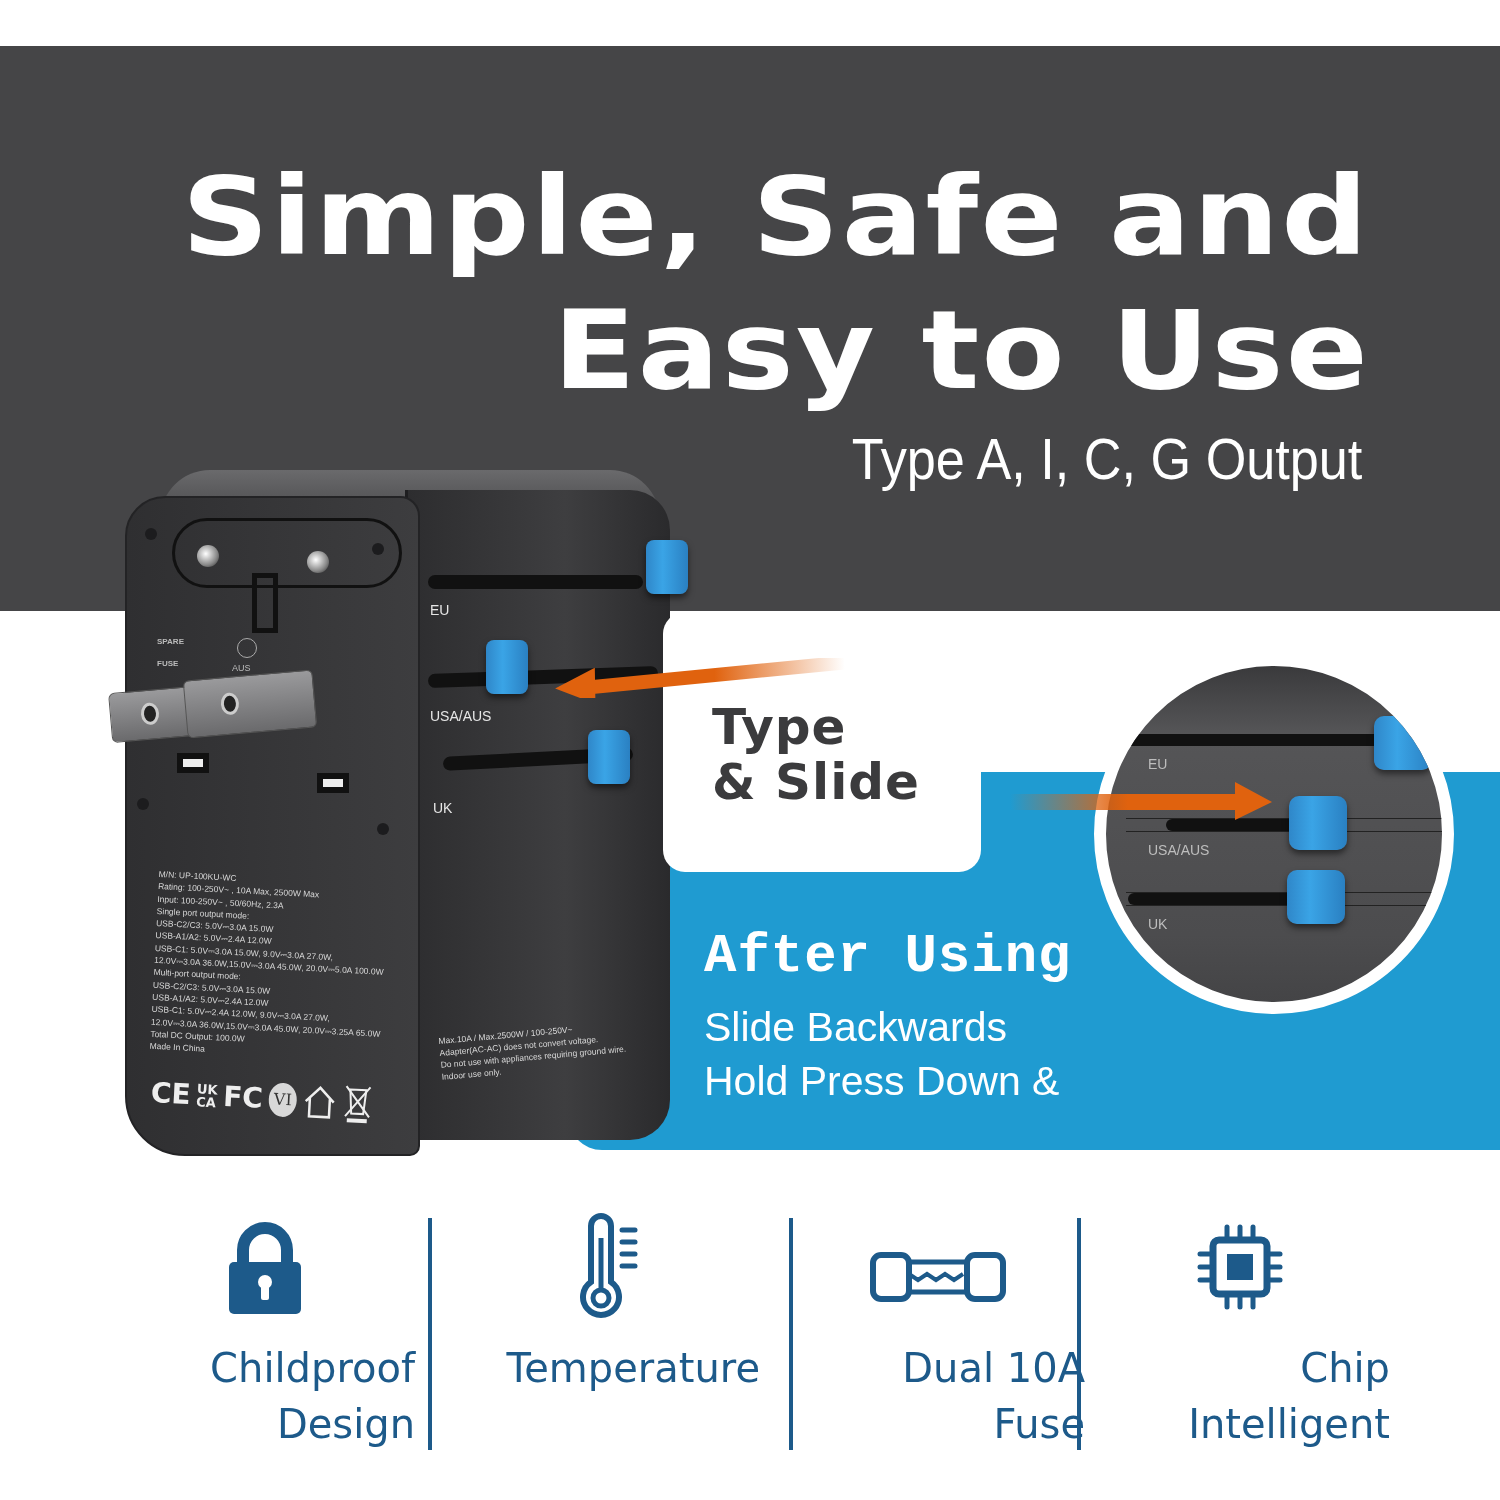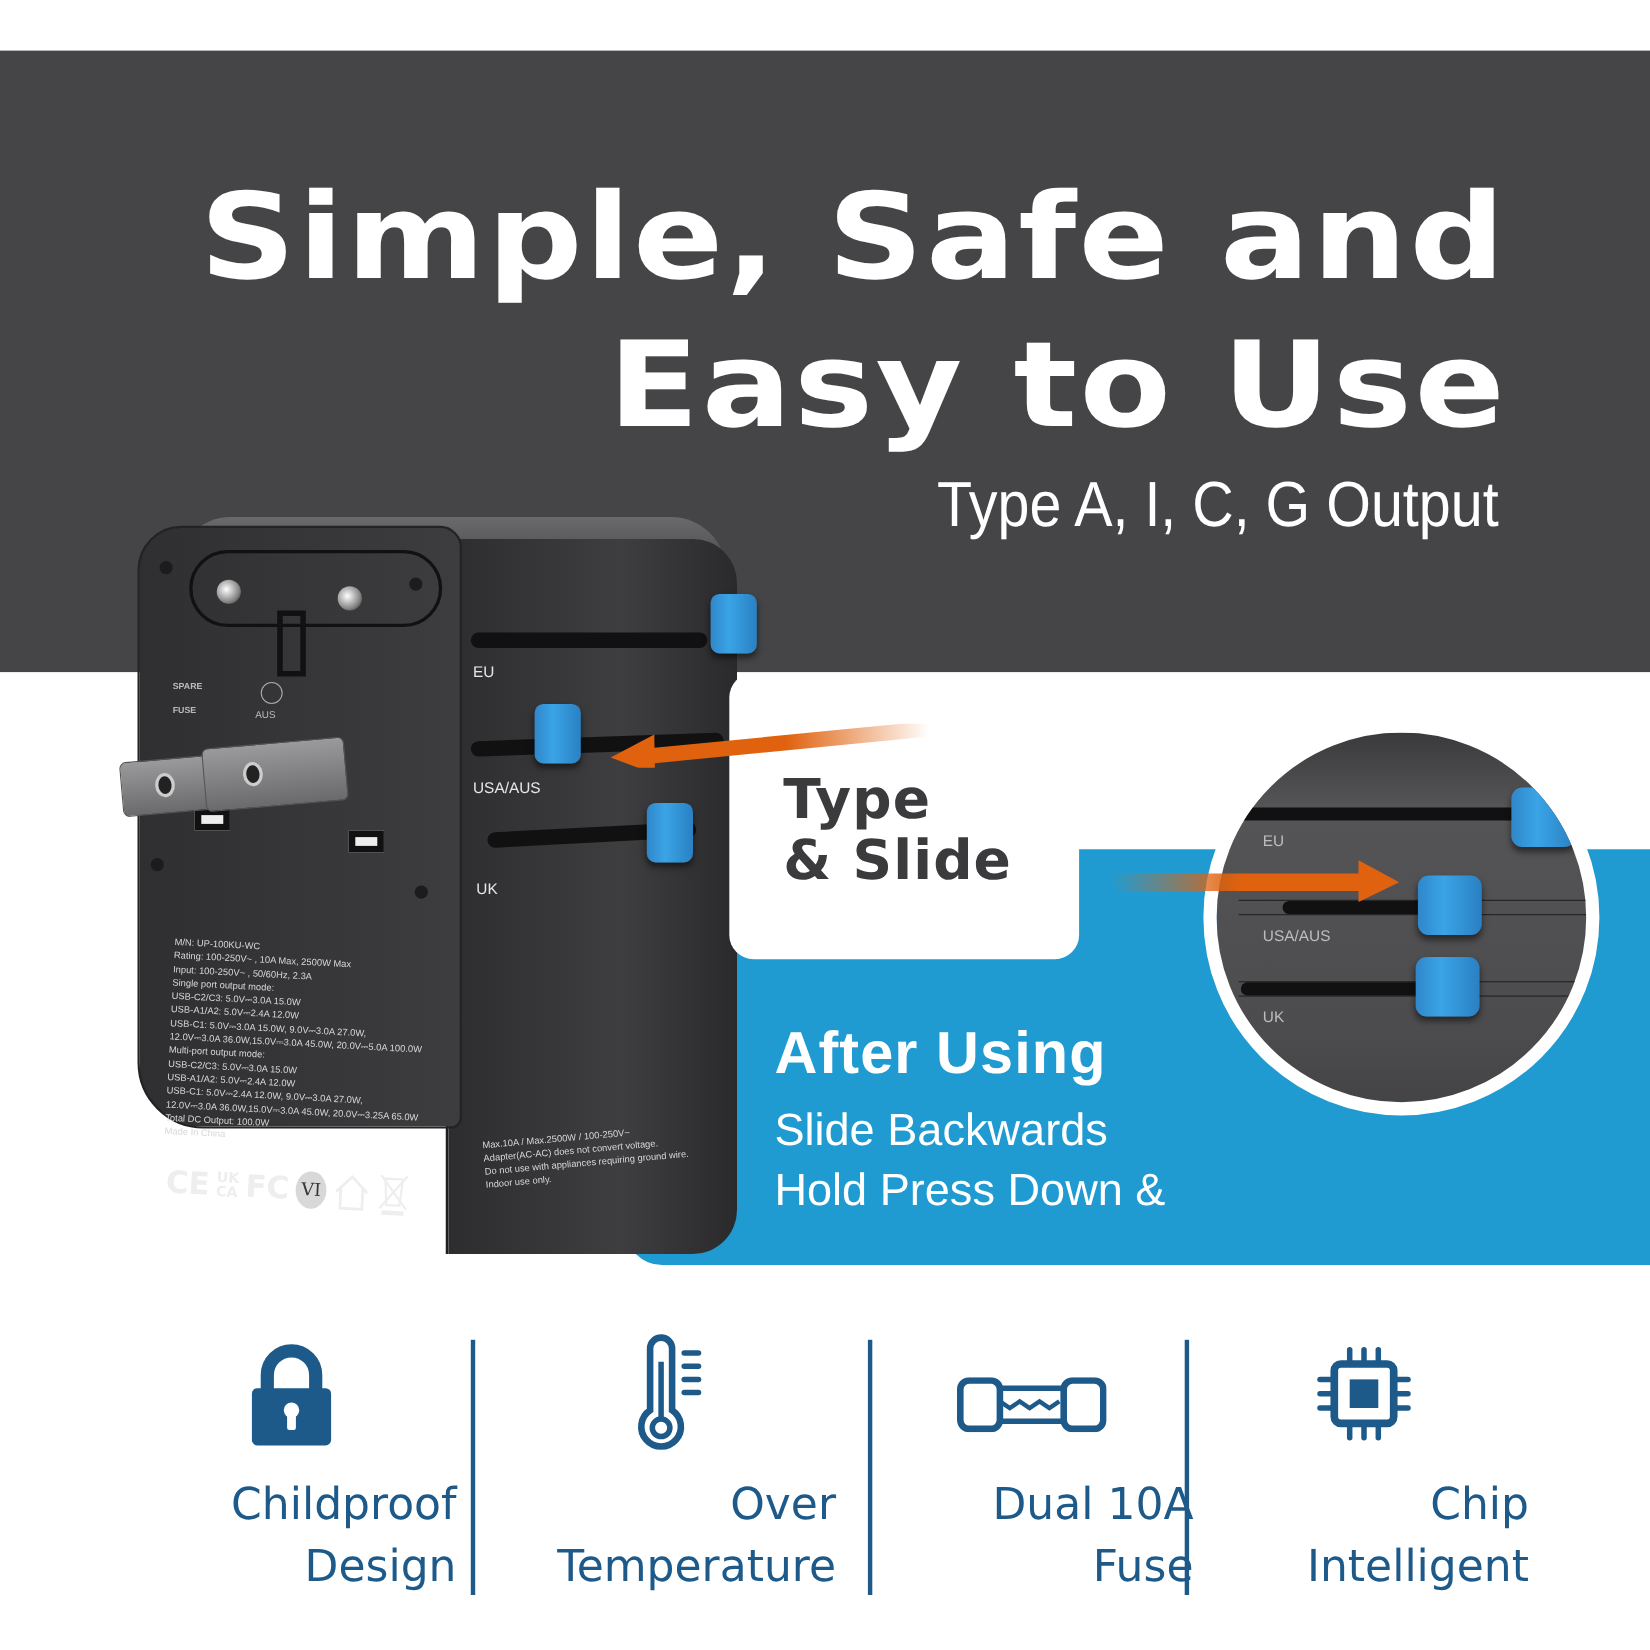--- a/index.html
+++ b/index.html
@@ -10,27 +10,27 @@
   .blue-band { position: absolute; left: 568px; top: 772px; width: 932px; height: 378px; background: #1f9bd1; border-bottom-left-radius: 34px; }
 
   .title { position: absolute; right: 130px; top: 150px; text-align: right; color: #ffffff;
            font-family: "DejaVu Sans", sans-serif; font-weight: bold; font-size: 108px; line-height: 134px; letter-spacing: 2px; transform: scaleX(1.12); transform-origin: right top; }
   .subtitle { position: absolute; right: 138px; top: 425px; color: #ffffff; font-family: "Liberation Sans", sans-serif; font-size: 58px; font-weight: normal; transform: scaleX(0.9); transform-origin: right top; }
 
   
   .push-card { position: absolute; left: 663px; top: 612px; width: 318px; height: 260px; background: #ffffff; border-radius: 22px; }
   .push-text { position: absolute; left: 712px; top: 700px; color: #3b3b3d; font-family: "DejaVu Sans", sans-serif; font-weight: bold; font-size: 50px; line-height: 55px; letter-spacing: 1px; }
 
-  .after-title { position: absolute; left: 704px; top: 926px; color: #ffffff; font-family: Liberation Sans, sans-serif; font-weight: bold; font-size: 54px; letter-spacing: 1px; text-align: center; }
+  .after-title { position: absolute; left: 704px; top: 926px; color: #ffffff; font-family: Liberation Mono, monospace; font-weight: bold; font-size: 54px; letter-spacing: 1px; text-align: center; }
   .after-desc { position: absolute; left: 704px; top: 1000px; color: #ffffff; font-family: "Liberation Sans", sans-serif; font-size: 41px; line-height: 54px; }
 
   
   .device { position: absolute; left: 100px; top: 470px; width: 600px; height: 690px; }
   .dev-top { position: absolute; left: 60px; top: 0; width: 500px; height: 70px; background: linear-gradient(#6a6a6c, #3a3a3c); border-radius: 50px 50px 0 0; }
-  .dev-face { position: absolute; left: 25px; top: 8px; width: 295px; height: 548px; background: linear-gradient(90deg, #2f2f31, #3d3d3f); border-radius: 40px 20px 10px 60px; border: 2px solid #232325; }
+  .dev-face { position: absolute; left: 25px; top: 26px; width: 295px; height: 660px; background: linear-gradient(90deg, #2f2f31, #3d3d3f); border-radius: 40px 20px 10px 60px; border: 2px solid #232325; }
   .dev-side { position: absolute; left: 305px; top: 20px; width: 265px; height: 650px; background: linear-gradient(90deg, #2d2d2f, #3e3e40 60%, #2a2a2c); border-radius: 0 40px 40px 0; border-left: 3px solid #1e1e20; }
   .slot { position: absolute; height: 14px; background: #111; border-radius: 7px; }
   .slider { position: absolute; width: 42px; height: 54px; background: linear-gradient(90deg, #2f87c9, #3aa4e6 40%, #2a80c2); border-radius: 8px; box-shadow: 0 4px 6px rgba(0,0,0,.5); }
   .slot-label { position: absolute; color: #e6e6e6; font-family: "Liberation Sans", sans-serif; font-size: 14px; }
   .spec-text { position: absolute; left: 57px; top: 385px; color: #d8d8d8; font-family: "Liberation Sans", sans-serif; font-size: 8.5px; line-height: 12.3px; transform: rotate(3deg); transform-origin: left top; white-space: pre; }
   .warn-text { position: absolute; left: 335px; top: 550px; color: #d8d8d8; font-family: "Liberation Sans", sans-serif; font-size: 8.5px; line-height: 12px; transform: rotate(-5deg); transform-origin: left top; white-space: pre; }
   .cert-row { position: absolute; left: 52px; top: 590px; display: flex; gap: 6px; align-items: center; color: #eeeeee; transform: rotate(3deg); transform-origin: left top; }
   .cert { font-family: "DejaVu Sans", sans-serif; font-weight: bold; font-size: 28px; line-height: 30px; }
   .cert.small { font-size: 13px; line-height: 13px; }
   .cert.vi { width: 28px; height: 34px; border-radius: 50%; background: #d8d8d8; color: #333; font-family: "DejaVu Serif", serif; font-size: 16px; display: flex; align-items: center; justify-content: center; font-weight: normal; }
@@ -219,21 +219,20 @@
     <svg class="feature-icon" width="70" height="110" viewBox="0 0 70 110" style="top:2px;">
       <path d="M16 70 V14 A10 10 0 0 1 36 14 V70 A18 18 0 1 1 16 70 Z" fill="none" stroke="#1d5a8a" stroke-width="6"></path>
       <line x1="26" y1="26" x2="26" y2="78" stroke="#1d5a8a" stroke-width="5"></line>
       <circle cx="26" cy="86" r="8" fill="none" stroke="#1d5a8a" stroke-width="5"></circle>
       <line x1="47" y1="18" x2="60" y2="18" stroke="#1d5a8a" stroke-width="5" stroke-linecap="round"></line>
       <line x1="47" y1="30" x2="60" y2="30" stroke="#1d5a8a" stroke-width="5" stroke-linecap="round"></line>
       <line x1="47" y1="42" x2="60" y2="42" stroke="#1d5a8a" stroke-width="5" stroke-linecap="round"></line>
       <line x1="47" y1="54" x2="60" y2="54" stroke="#1d5a8a" stroke-width="5" stroke-linecap="round"></line>
     </svg>
     <div class="feature-label">
-      <div>Over</div>
       <div>Temperature</div>
     </div>
   </div>
   <div class="divider" style="left:789px;"></div>
 
   <div class="feature" style="left:790px;width:295px;height:250px;">
     <svg class="feature-icon" width="136" height="50" viewBox="0 0 136 50" style="top:42px;">
       <rect x="3" y="3" width="36" height="44" rx="8" fill="none" stroke="#1d5a8a" stroke-width="6"></rect>
       <rect x="97" y="3" width="36" height="44" rx="8" fill="none" stroke="#1d5a8a" stroke-width="6"></rect>
       <line x1="39" y1="10" x2="97" y2="10" stroke="#1d5a8a" stroke-width="5"></line>

